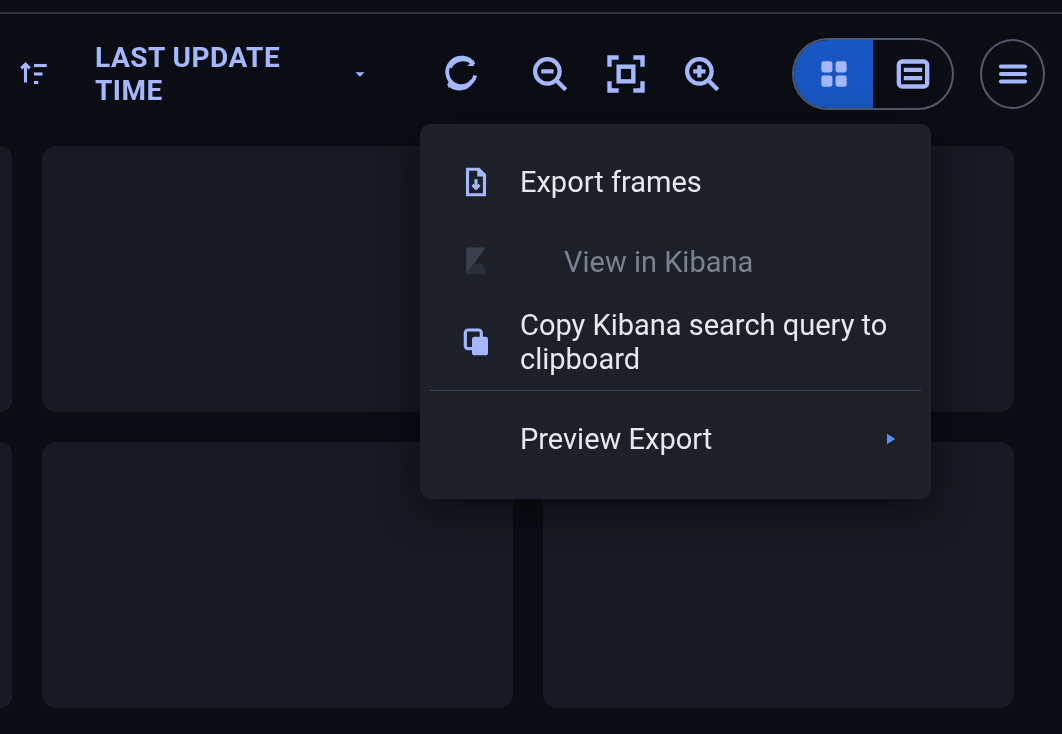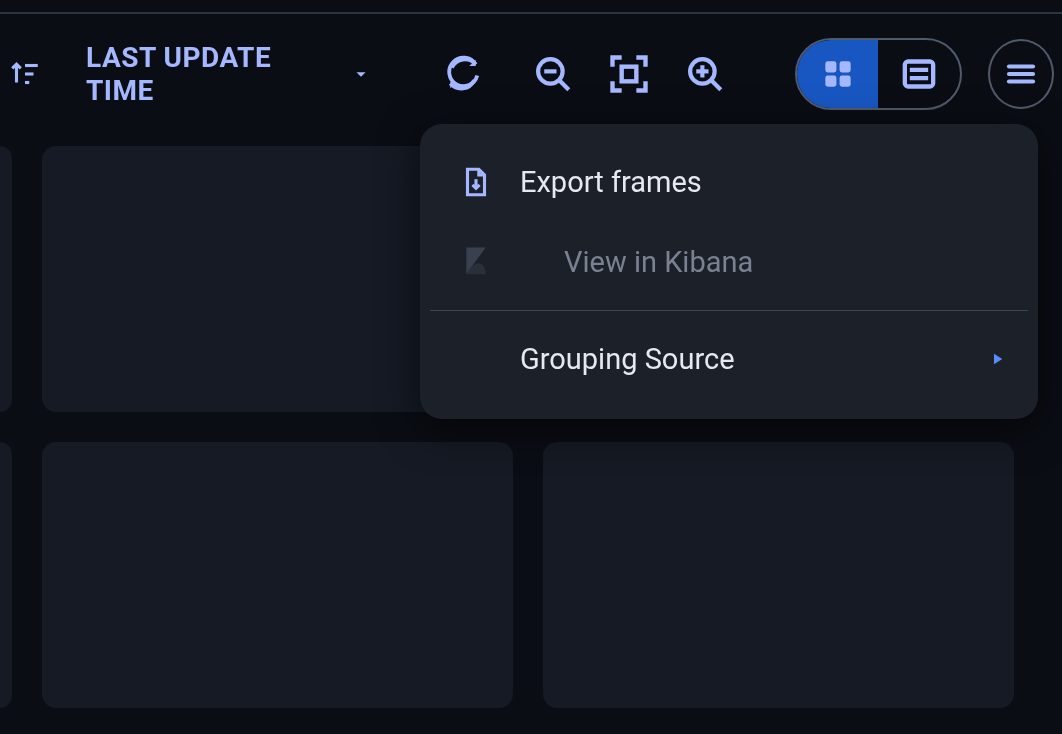--- a/index.html
+++ b/index.html
@@ -11,21 +11,21 @@
       position: relative;
     }
     .topline {
       height: 14px;
       border-bottom: 2px solid #2b3442;
     }
     .toolbar {
       height: 120px;
       display: flex;
       align-items: center;
-      padding: 0 8px;
+      padding: 0 17px;
     }
     .sort-group {
       display: flex;
       align-items: center;
       gap: 6px;
       margin-left: 0;
     }
     .sort-dir {
       color: #a4b7ff;
       display: flex;
@@ -106,23 +106,23 @@
       background: #151a24;
       border-radius: 14px;
       height: 266px;
     }
     .card.w1 { width: 471px; }
     .card.w2 { width: 471px; }
     .menu-popup {
       position: absolute;
       top: 124px;
       left: 420px;
-      width: 618px;
+      width: 511px;
       background: #1c2029;
-      border-radius: 22px;
+      border-radius: 10px;
       box-shadow: 0 10px 40px rgba(0,0,0,0.6);
       padding: 18px 0 20px 0;
     }
     .menu-item {
       display: flex;
       align-items: center;
       height: 80px;
       padding: 0 34px;
       cursor: pointer;
       position: relative;
@@ -292,25 +292,34 @@
   <div class="menu-item disabled">
     <span class="menu-icon">
       <svg width="30" height="34" viewBox="0 0 24 28">
         <path d="M4 2 L20 2 L4 24 Z" fill="#3a414e"></path>
         <path d="M4 24 L20 24 C20 14 12 10 4 24 Z" fill="#2a303a"></path>
       </svg>
     </span>
     <span class="menu-label">View in Kibana</span>
   </div>
 
+  <div class="menu-item">
+    <span class="menu-icon">
+      <svg width="32" height="32" viewBox="0 0 24 24">
+        <rect x="4" y="3" width="12" height="14" rx="2" fill="none" stroke="currentColor" stroke-width="2.4"></rect>
+        <rect x="9" y="8" width="12" height="14" rx="2" fill="currentColor"></rect>
+      </svg>
+    </span>
+    <span class="menu-label">Copy Kibana search query to clipboard</span>
+  </div>
 
   <div class="menu-divider"></div>
 
   <div class="menu-item menu-sub">
-    <span class="menu-label">Grouping Source</span>
+    <span class="menu-label">Preview Export</span>
     <span class="menu-chevron">
       <svg width="18" height="24" viewBox="0 0 24 24" fill="currentColor">
           <path d="M8 5l11 7-11 7z"></path>
         </svg>
     </span>
   </div>
 
 </div>
 
 </body></html>

